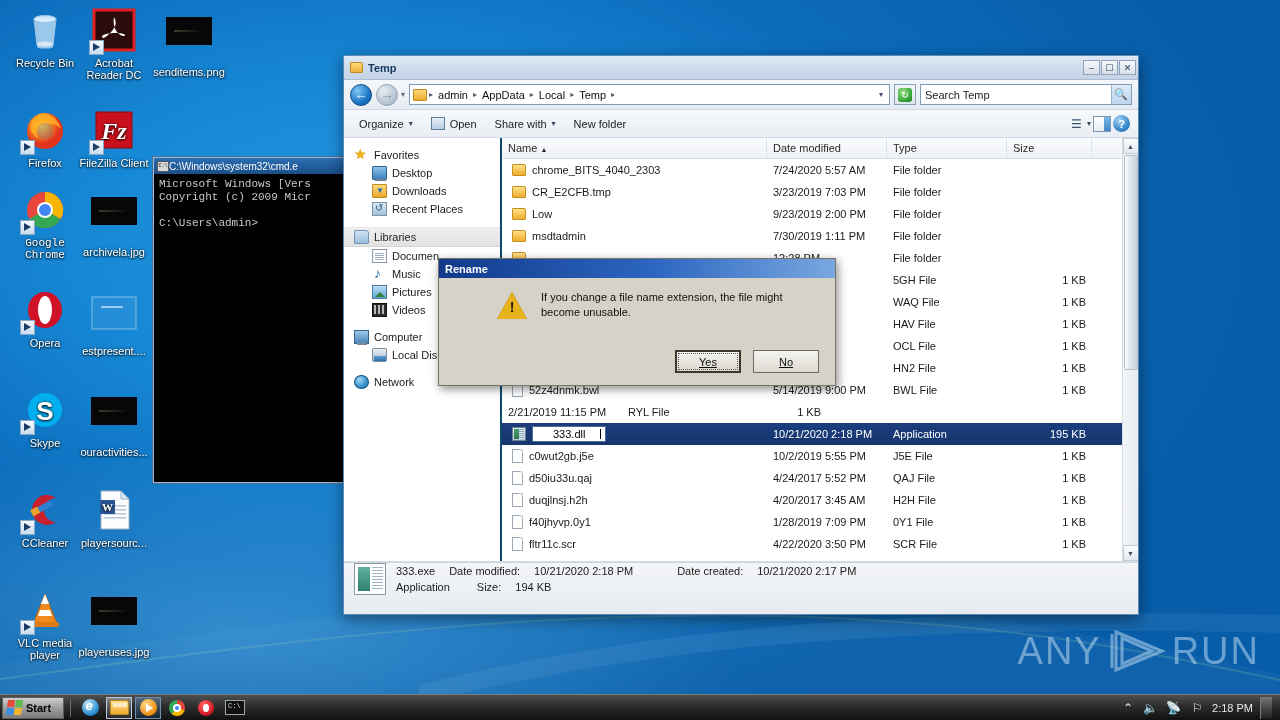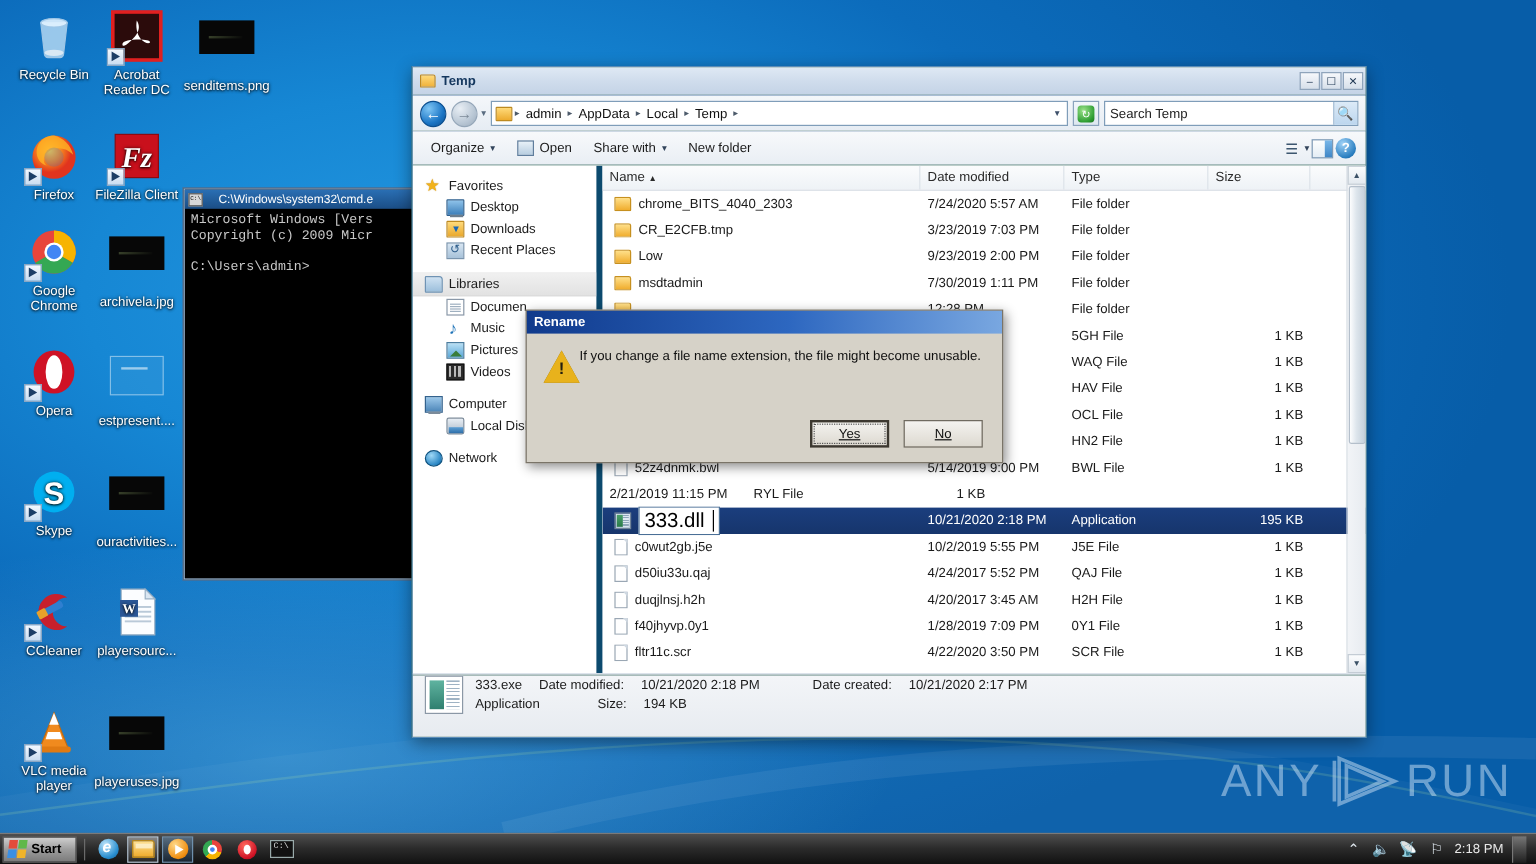--- a/index.html
+++ b/index.html
@@ -43,21 +43,21 @@
   .blackthumb:after{ content:""; position:absolute; left:8px; top:13px; width:28px; height:2px;
     background:linear-gradient(90deg,rgba(60,70,45,.9),rgba(20,22,16,.2));}
   
   #cmd{
     position:absolute; left:153px; top:157px; width:196px; height:326px;
     background:#000; border:1px solid #9cb7d4;
     box-shadow:0 0 0 1px #4a6f96;
   }
   #cmd .tb{
     height:16px; background:linear-gradient(#2a6fb4,#1b4e86);
-    color:#fff; font-size:10px; display:flex; align-items:center; gap:13px; padding:0 3px;
+    color:#fff; font-size:10px; display:flex; align-items:center; gap:0; padding:0 3px;
     white-space:nowrap; overflow:hidden;
   }
   #cmd .tbico{ width:12px;height:11px;background:#d8d8d8;border:1px solid #555;font-size:5px;color:#000;
     display:flex;align-items:center;justify-content:center;font-family:"Liberation Mono",monospace;}
   #cmd .body{
     padding:4px 5px; color:#c8c8c8; font-family:"Liberation Mono", monospace; font-size:11px;
     line-height:13px; white-space:pre; overflow:hidden;
   }
   
   #explorer{
@@ -128,21 +128,21 @@
   .tb-right{ margin-left:auto; display:flex; align-items:center; gap:2px; padding-right:2px;}
   .viewico{ width:17px;height:17px; display:flex;align-items:center;justify-content:center; color:#3c566f; font-size:12px;}
   .paneico{ width:18px;height:16px; border:1px solid #7d99b5; background:linear-gradient(#fdfefe,#e4edf5);position:relative;}
   .paneico:after{content:"";position:absolute;right:0;top:0;bottom:0;width:6px;background:linear-gradient(#79b7e8,#3f86c6);}
   .helpico{ width:17px;height:17px;border-radius:50%;
     background:radial-gradient(circle at 35% 28%,#9fd2f7,#2a7ec0 70%,#14588f);
     color:#fff;font-size:11px;font-weight:bold;display:flex;align-items:center;justify-content:center;}
   .ex-body{ flex:1; display:flex; background:#fff; overflow:hidden; border-bottom:1px solid #d4dde6;}
   
   .navpane{
-    width:158px; background:#fff; border-right:5px solid #0c4a6e;
+    width:158px; background:#fff; border-right:2px solid #0c4a6e;
     padding:8px 0 0 0; font-size:11px; color:#1b1b1b; overflow:hidden; position:relative;
   }
   .np-group{ margin-bottom:9px;}
   .np-row{ display:flex; align-items:center; gap:5px; padding:2px 4px 2px 10px; white-space:nowrap;}
   .np-row.root{ font-weight:normal; padding-left:10px;}
   .np-row.child{ padding-left:28px;}
   .np-row.sel{ background:linear-gradient(#f0f0f0,#e2e2e2); border-top:1px solid #e8e8e8; border-bottom:1px solid #d5d5d5;}
   .npi{ width:15px;height:14px;display:inline-block;position:relative;flex:0 0 auto;}
   
   .i-star{ background:none;}
@@ -189,21 +189,21 @@
   .lrow .tp{ width:120px;}
   .lrow .sz{ width:85px; text-align:right;}
   .fi-folder{ width:14px;height:12px;flex:0 0 auto;
     background:linear-gradient(#ffe08a,#f0ad2e); border:1px solid #c6901f; border-radius:1px 2px 1px 1px;}
   .fi-file{ width:11px;height:14px;flex:0 0 auto; background:#fff; border:1px solid #9aa7b4; position:relative;}
   .fi-file:after{content:"";position:absolute;right:-1px;top:-1px;border-left:4px solid transparent;border-top:4px solid #cfd8e1;}
   .fi-app{ width:14px;height:14px;flex:0 0 auto;background:linear-gradient(#dfe9f2,#b5c7d8);border:1px solid #6f8398;position:relative;}
   .fi-app:after{content:"";position:absolute;left:1px;top:1px;width:5px;height:10px;background:linear-gradient(#4aa06a,#2a7a4a);}
   .fi-app:before{content:"";position:absolute;right:1px;top:1px;width:5px;height:10px;background:repeating-linear-gradient(#8fa6bb 0 1px,#dfe9f2 1px 2px);}
   .renamebox{
-    background:#fff; color:#000; border:1px solid #4a6f96; padding:1px 4px; font-size:17px;
+    background:#fff; color:#000; border:1px solid #4a6f96; padding:1px 20px; font-size:11px;
     min-width:68px; position:relative;
   }
   .renamebox:after{ content:""; position:absolute; right:4px; top:2px; bottom:2px; width:1px; background:#000;}
   
   .vscroll{
     position:absolute; right:0; top:0; bottom:0; width:16px;
     background:linear-gradient(90deg,#f2f4f7,#e7ebf0);
     border-left:1px solid #d6dce3; display:flex; flex-direction:column; align-items:center;
   }
   .vsbtn{ width:16px;height:16px;background:linear-gradient(#fbfcfd,#e3e9ef);border:1px solid #c4ccd5;
@@ -227,21 +227,21 @@
   #rename-dialog{
     position:absolute; left:438px; top:258px; width:398px; height:128px;
     background:#d6d2c8; border:1px solid #7a7468;
     box-shadow:2px 3px 9px rgba(0,0,0,.45);
     display:flex; flex-direction:column;
   }
   .dlg-tb{
     height:19px; background:linear-gradient(90deg,#103a8c 0%, #2d67c0 55%, #79a7e0 100%);
     color:#fff; font-weight:bold; font-size:11px; display:flex; align-items:center; padding:0 6px;
   }
-  .dlg-body{ flex:1; display:flex; padding:12px 14px 0 14px; }
+  .dlg-body{ flex:1; display:flex; padding:12px 14px 0 14px; gap:14px;margin-left:44px;}
   .warnico{ width:30px;height:27px; position:relative; flex:0 0 auto; margin-top:2px;}
   .warnico:before{
     content:""; position:absolute; left:0; top:0;
     border-left:15px solid transparent; border-right:15px solid transparent; border-bottom:27px solid #e8b21c;
     filter:drop-shadow(0 0 0.5px #8a6a08);
   }
   .warnico:after{
     content:"!"; position:absolute; left:0; right:0; top:8px; text-align:center;
     font-size:14px; font-weight:bold; color:#231f10; line-height:14px;
   }
@@ -356,21 +356,21 @@
           </svg><span class="shortcut-arrow"></span></div>
         <span class="lbl">Firefox</span>
       </div>
       <div class="dicon" style="left: 75px; top: 108px;">
         <div class="gfx"><svg width="44" height="44" viewBox="0 0 44 44">
             <rect x="4" y="4" width="36" height="36" fill="#c9101c" stroke="#8c0a12"></rect>
             <text x="22" y="31" font-size="24" font-weight="bold" font-style="italic" fill="#fff" text-anchor="middle" font-family="Liberation Serif, serif">Fz</text>
           </svg><span class="shortcut-arrow"></span></div>
         <span class="lbl">FileZilla Client</span>
       </div>
-      <div class="dicon" style="left: 6px; top: 188px;">
+      <div class="dicon" style="left: 6px; top: 188px; font-family: Liberation Mono, monospace;">
         <div class="gfx"><svg width="44" height="44" viewBox="0 0 44 44">
             <circle cx="22" cy="22" r="18" fill="#e8453c"></circle>
             <path d="M22 4 A18 18 0 0 1 37.6 31 L22 22z" fill="#f7b400"></path>
             <path d="M37.6 31 A18 18 0 0 1 6.4 31 L22 22z" fill="#34a853"></path>
             <circle cx="22" cy="22" r="8" fill="#fff"></circle>
             <circle cx="22" cy="22" r="6" fill="#4285f4"></circle>
           </svg><span class="shortcut-arrow"></span></div>
         <span class="lbl">Google
 Chrome</span>
       </div>
@@ -762,21 +762,21 @@
     <span class="det-ico"></span>
     <div class="det-cols">
       <div class="det-col">
         <div class="r">
           <b>333.exe</b>
           <span>Date modified:</span>
           <span>10/21/2020 2:18 PM</span>
         </div>
         <div class="r">
           <span>Application</span>
-          <span style="margin-left:34px">Size:</span>
+          <span style="margin-left:13px">Size:</span>
           <span>194 KB</span>
         </div>
       </div>
       <div class="det-col">
         <div class="r">
           <span>Date created:</span>
           <span>10/21/2020 2:17 PM</span>
         </div>
       </div>
     </div>

